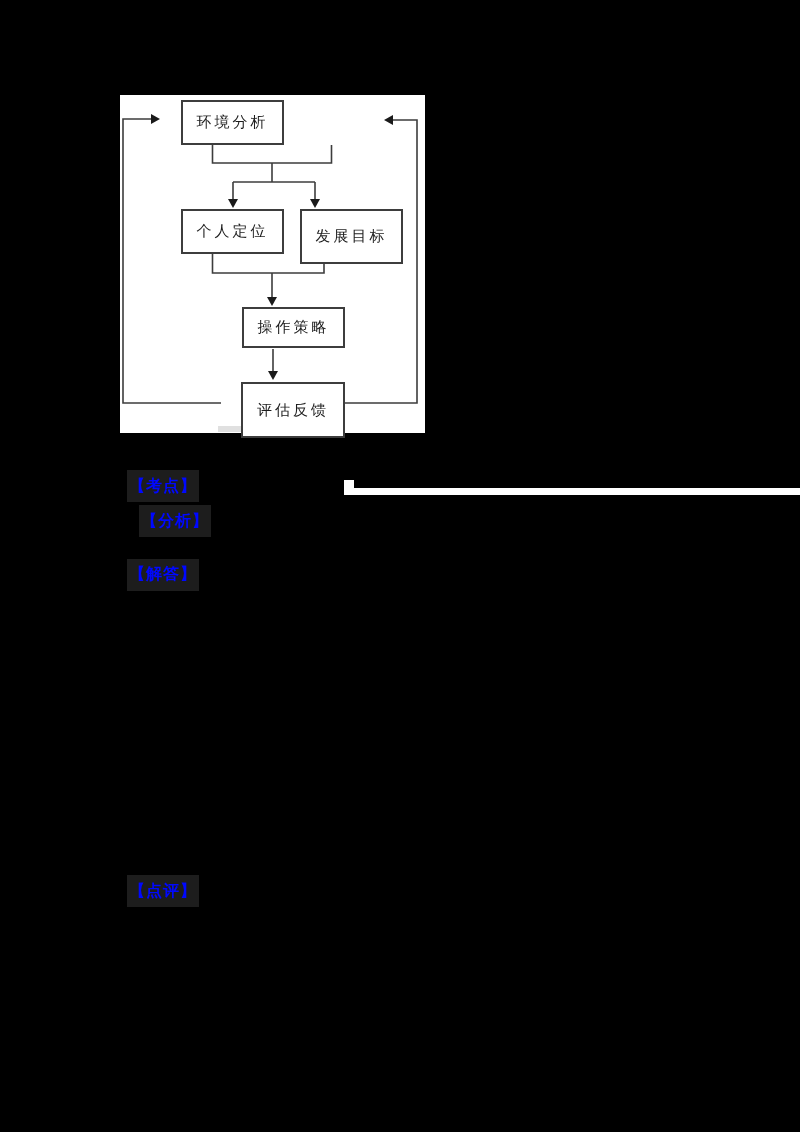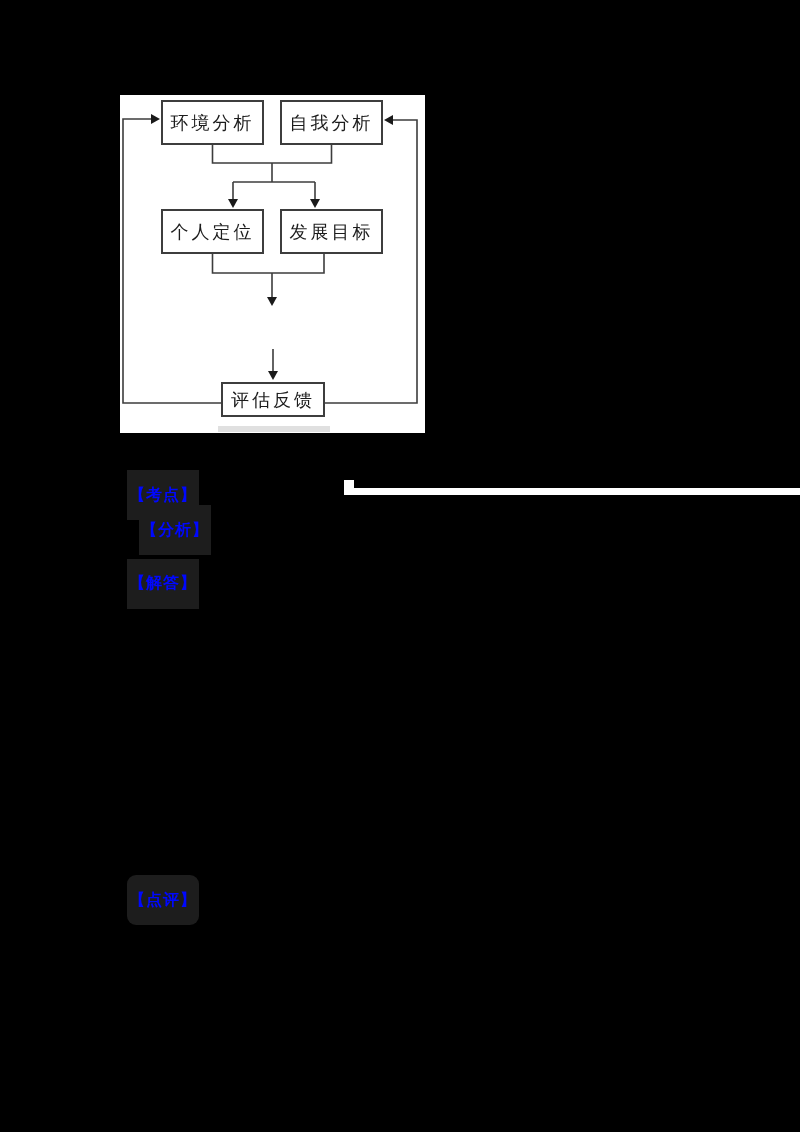--- a/index.html
+++ b/index.html
@@ -21,41 +21,42 @@
   
   .figure{
     position:absolute;left:120px;top:95px;width:305px;height:338px;
     background:var(--figure-bg);
   }
   .figure svg{position:absolute;left:0;top:0;width:305px;height:338px;}
   .node{
     position:absolute;box-sizing:border-box;background:#ffffff;
     border:2px solid var(--line);
     display:flex;align-items:center;justify-content:center;
-    font-size:18px;letter-spacing:3px;color:var(--node-text);
+    font-size:15px;letter-spacing:3px;color:var(--node-text);
     white-space:nowrap;
+    margin-left:20px;
   }
   .n-env     {left:41px; top:5px;   width:103px;height:45px;}
   .n-self    {left:160px;top:5px;   width:103px;height:45px;}
   .n-position{left:41px; top:114px; width:103px;height:45px;text-align:right;}
-  .n-goal    {left:160px;top:114px; width:103px;height:45px;}
+  .n-goal    {left:160px;top:114px; width:103px;height:55px;}
   .n-strategy{left:102px;top:212px; width:103px;height:41px;}
-  .n-feedback{left:101px;top:287px; width:104px;height:35px;}
+  .n-feedback{left:101px;top:287px; width:104px;height:56px;}
   
   .marker{
     position:absolute;left:127px;
     background:var(--marker-bg);
     color:var(--accent);
     font-weight:bold;font-size:16px;line-height:24px;
-    padding:13px 2px;letter-spacing:1px;white-space:nowrap;
+    padding:4px 2px;letter-spacing:1px;white-space:nowrap;
   }
   .m-kaodian{top:470px;}
   .m-fenxi  {top:505px;margin-left:12px;}
   .m-jieda  {top:559px;font-family:Liberation Mono, monospace;}
-  .m-dianping{top:875px;border-radius:9px;}
+  .m-dianping{top:875px;}
   
   .rule-notch{position:absolute;left:344px;top:480px;width:10px;height:10px;background:var(--rule);}
   .rule-line {position:absolute;left:344px;top:488px;width:456px;height:7px;background:var(--rule);}
 </style>
 </head>
 <body>
 
 <div class="figure">
 
   <svg viewBox="0 0 305 338" xmlns="http://www.w3.org/2000/svg">
@@ -82,23 +83,23 @@
       <polygon points="152,211 147,202 157,202"></polygon>
       <polygon points="153,285 148,276 158,276"></polygon>
       <polygon points="40,24 31,19 31,29"></polygon>
       <polygon points="264,25 273,20 273,30"></polygon>
     </g>
 
     <rect x="98" y="331" width="112" height="6" fill="#e0e0e0"></rect>
   </svg>
 
   <div class="node n-env">环境分析</div>
-  <div class="node n-self">自我分析</div>
   <div class="node n-position">个人定位</div>
   <div class="node n-goal">发展目标</div>
+  <div class="node n-strategy">操作策略</div>
   <div class="node n-feedback">评估反馈</div>
 </div>
 
 <div class="marker m-kaodian">【考点】</div>
 <div class="marker m-fenxi">【分析】</div>
 <div class="marker m-jieda">【解答】</div>
 <div class="marker m-dianping">【点评】</div>
 
 <div class="rule-notch"></div>
 <div class="rule-line"></div>

